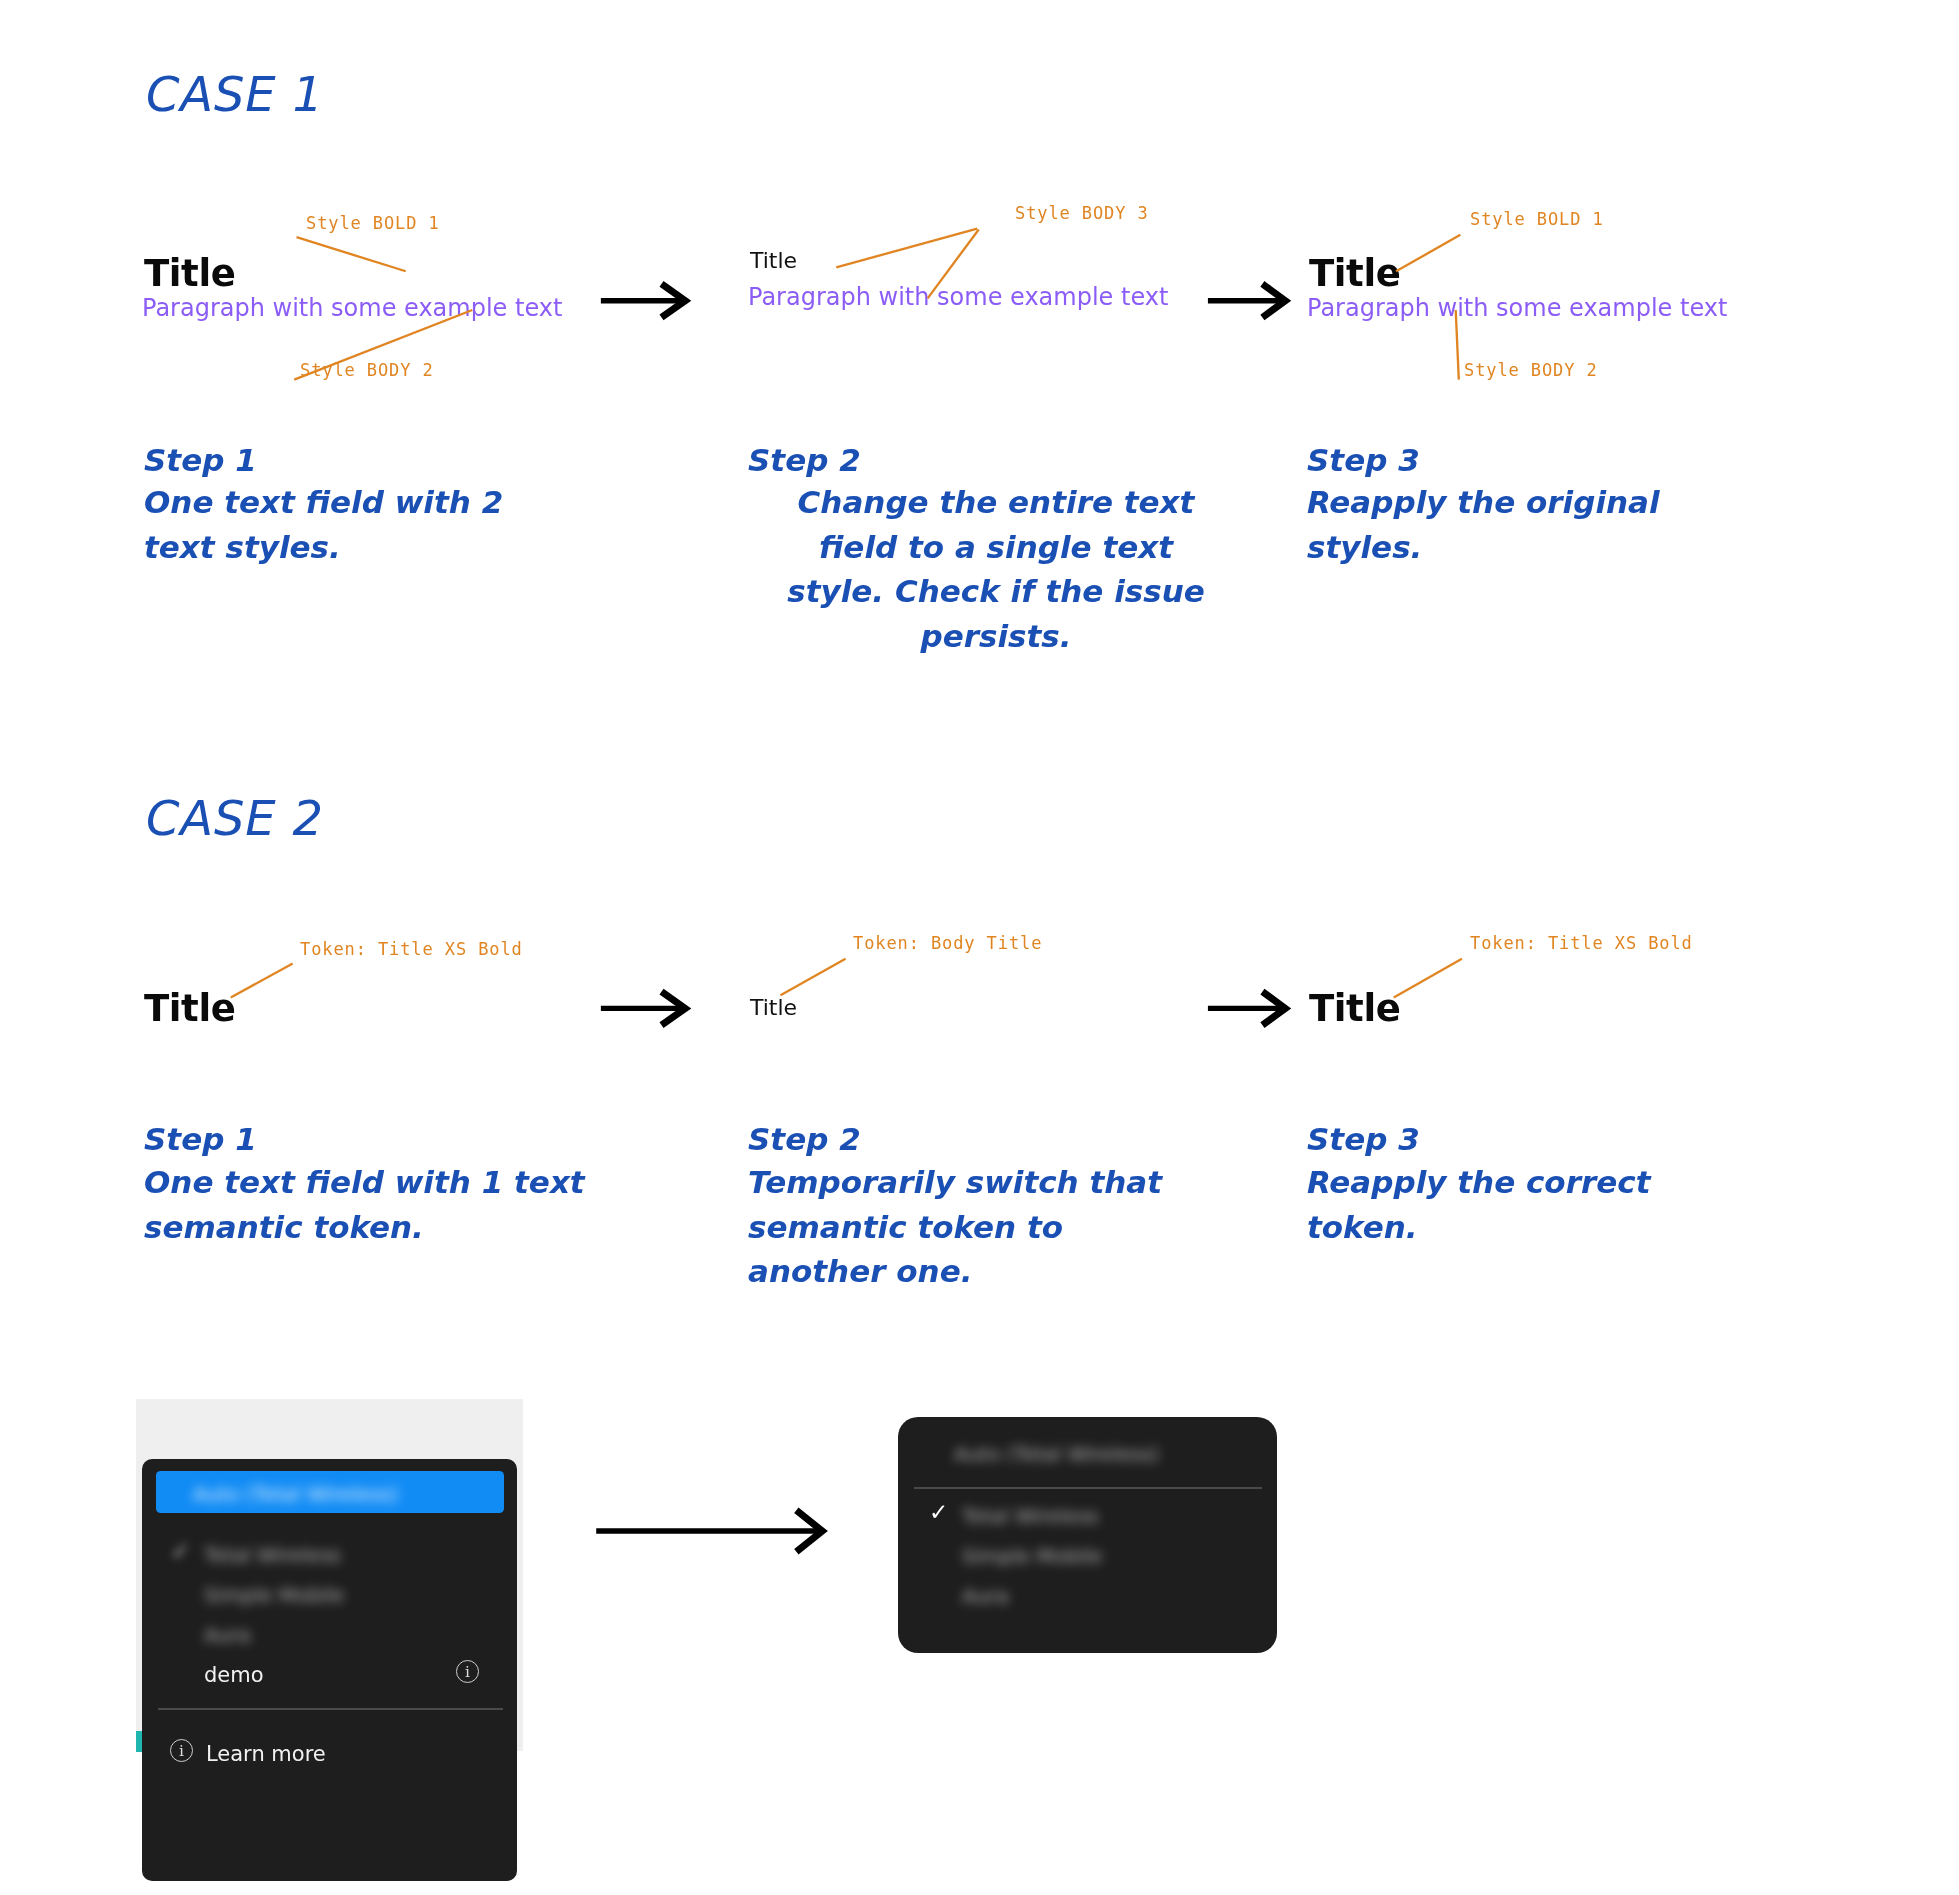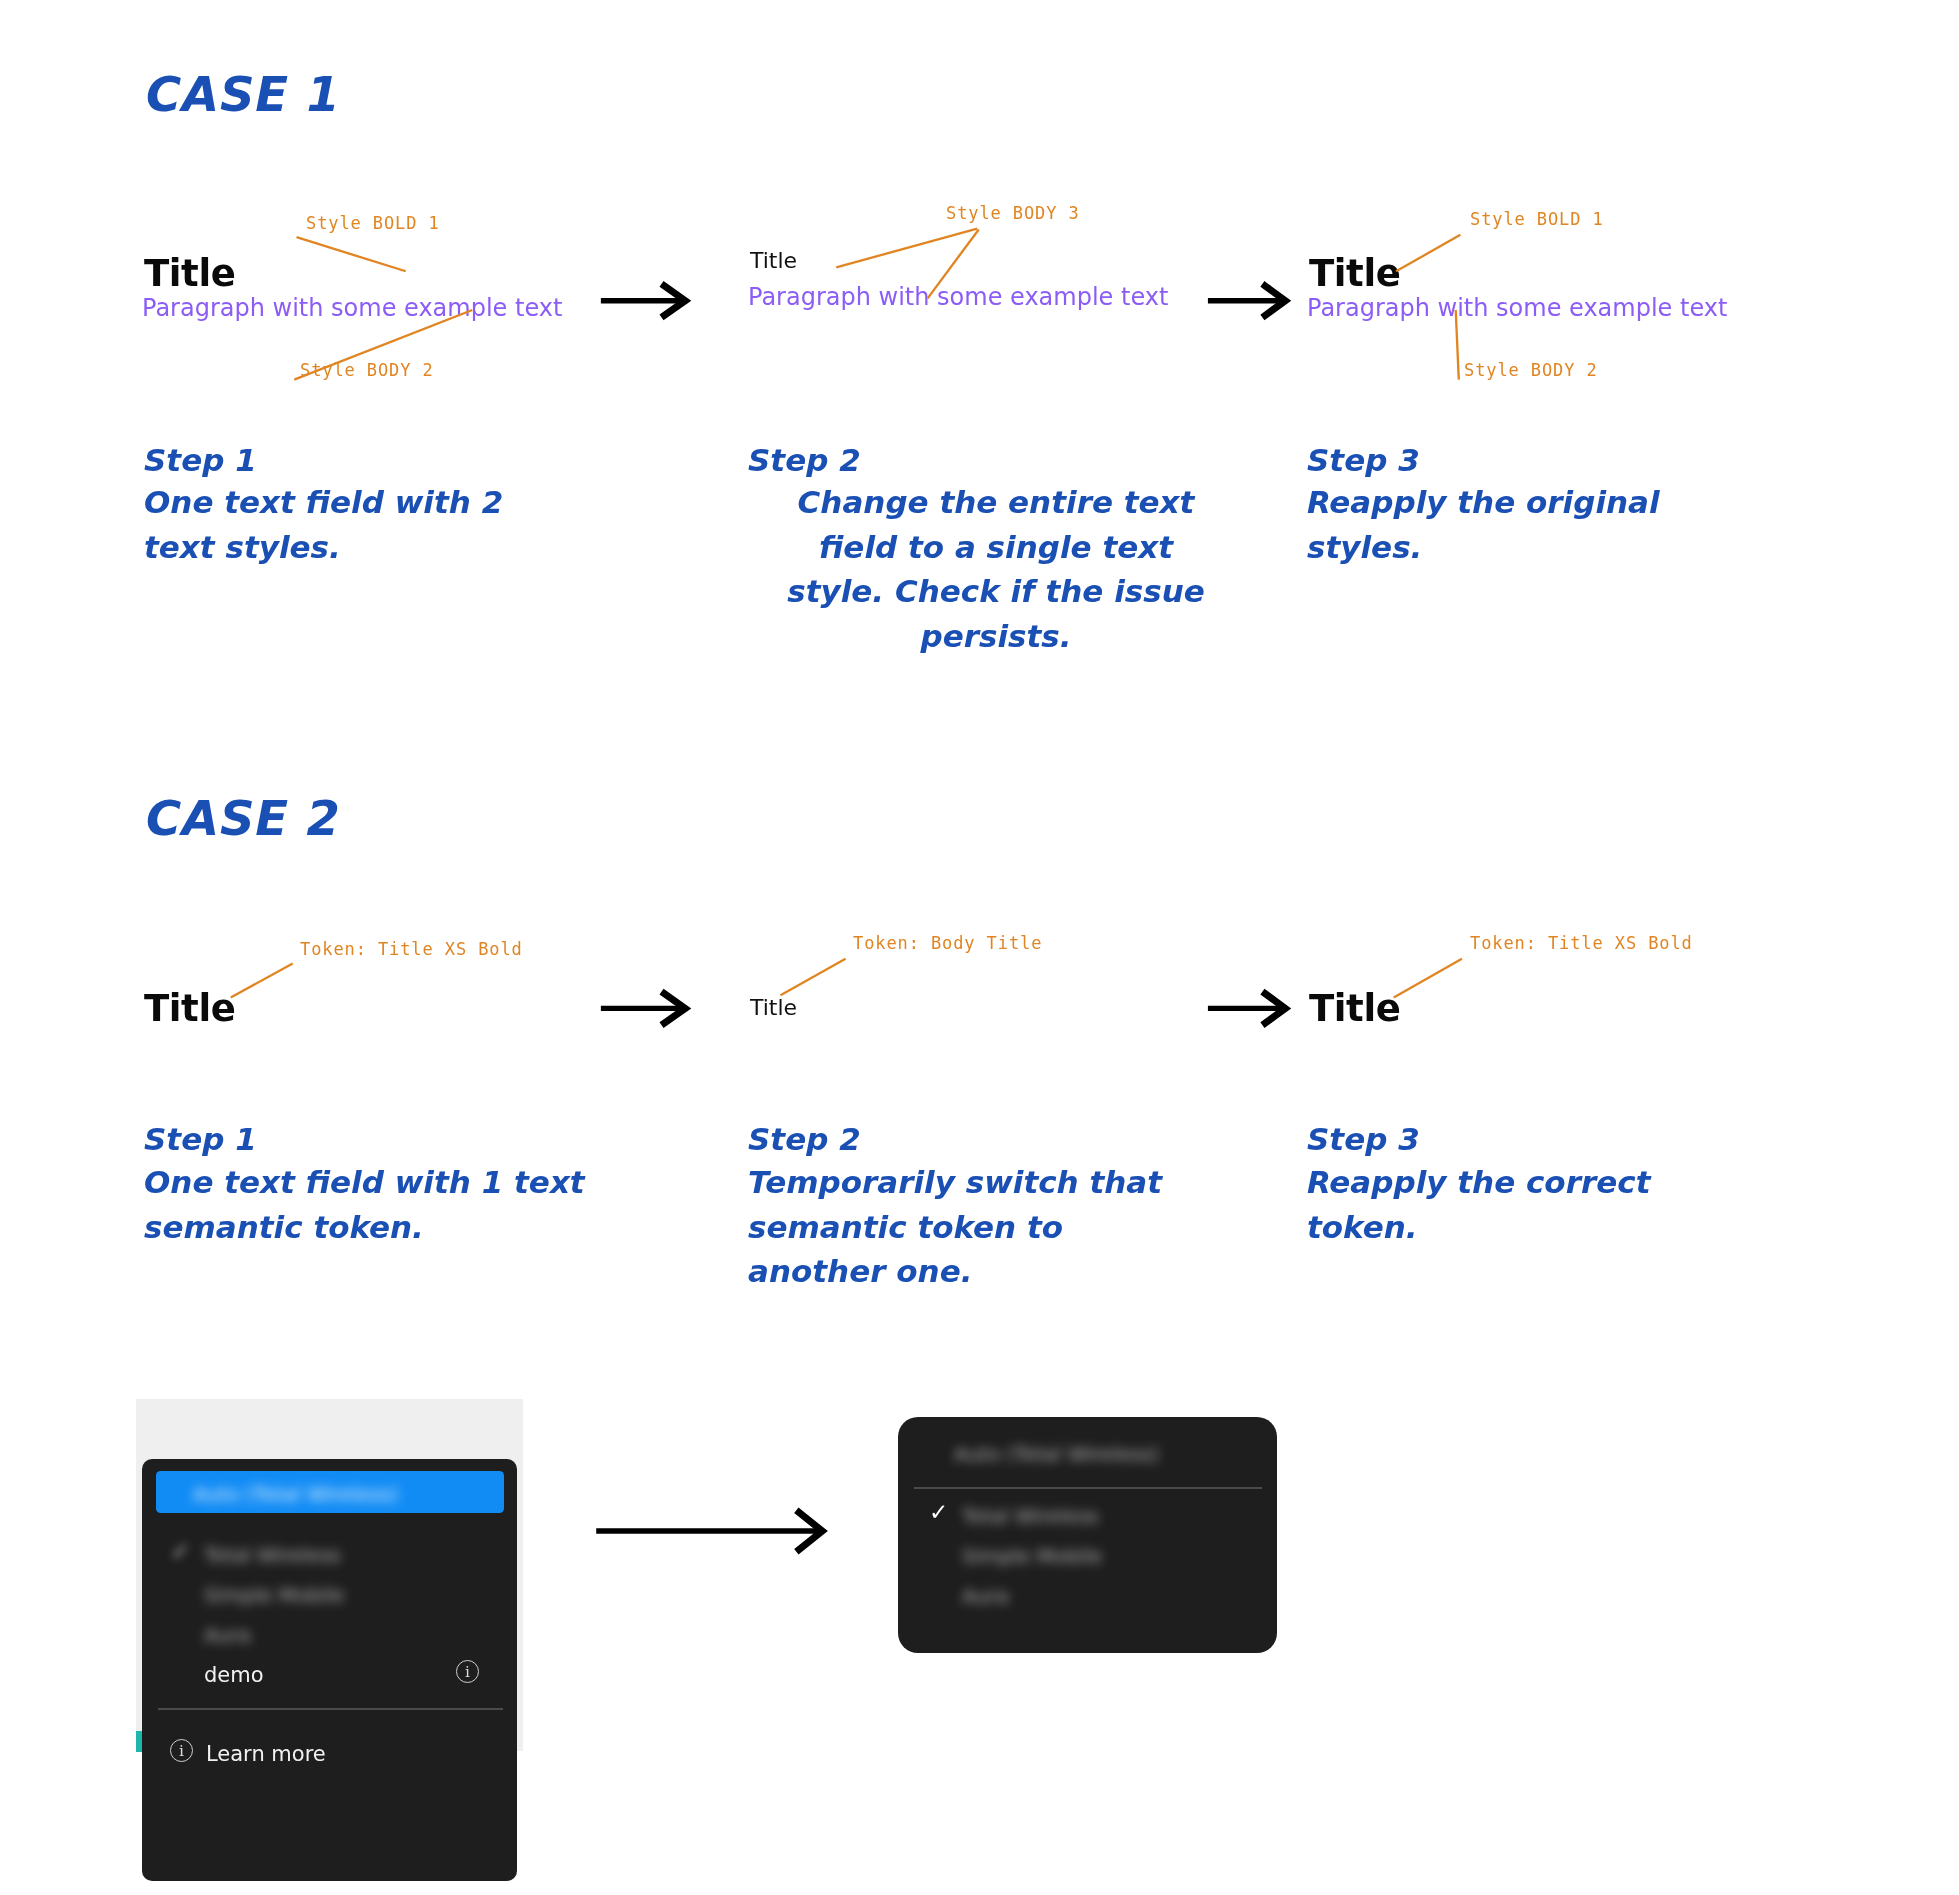--- a/index.html
+++ b/index.html
@@ -19,21 +19,21 @@
     position: absolute;
     inset: 0;
   }
 
   
   .case-heading {
     position: absolute;
     color: #1a4fb4;
     font-family: "DejaVu Sans", sans-serif;
     font-size: 48px;
-    font-weight: 700;
+    font-weight: 400;
     letter-spacing: 0.8px;
     font-style: italic;
     white-space: nowrap;
   }
   .step-caption {
     position: absolute;
     color: #1a4fb4;
     font-family: "DejaVu Sans", sans-serif;
     font-size: 31px;
     font-weight: 700;
@@ -164,21 +164,21 @@
 
 <div class="canvas">
 
   <div class="case-heading" style="left:146px; top:66px;">CASE 1</div>
 
   <div class="annotation" style="left:306px; top:213px;">Style BOLD 1</div>
   <div class="mock-title-bold" style="left:144px; top:252px;">Title</div>
   <div class="mock-paragraph" style="left:142px; top:294px;">Paragraph with some example text</div>
   <div class="annotation" style="left:300px; top:360px;">Style BODY 2</div>
 
-  <div class="annotation" style="left:946px; top:203px;">Style BODY 3</div>
+  <div class="annotation" style="left:1015px; top:203px;">Style BODY 3</div>
   <div class="mock-title-regular" style="left:750px; top:248px;">Title</div>
   <div class="mock-paragraph" style="left:748px; top:283px;">Paragraph with some example text</div>
 
   <div class="annotation" style="left:1470px; top:209px;">Style BOLD 1</div>
   <div class="mock-title-bold" style="left:1309px; top:252px;">Title</div>
   <div class="mock-paragraph" style="left:1307px; top:294px;">Paragraph with some example text</div>
   <div class="annotation" style="left:1464px; top:360px;">Style BODY 2</div>
 
   <div class="step-caption" style="left:144px; top:438px;">Step 1</div>
   <div class="step-caption" style="left:144px; top:480px; width:480px;">One text field with 2

